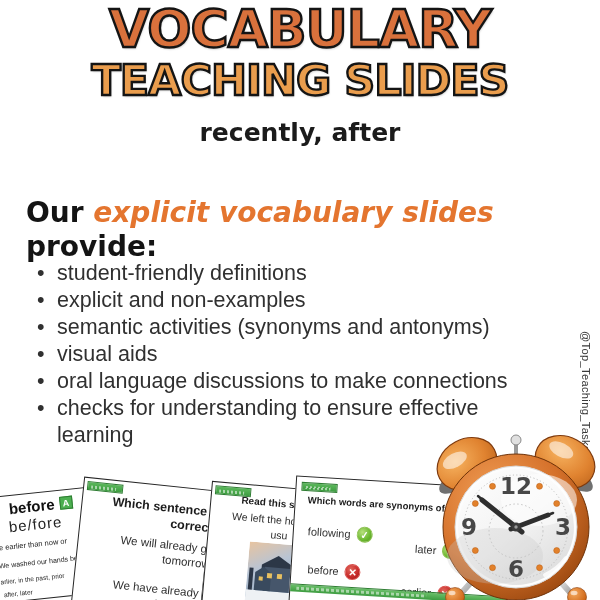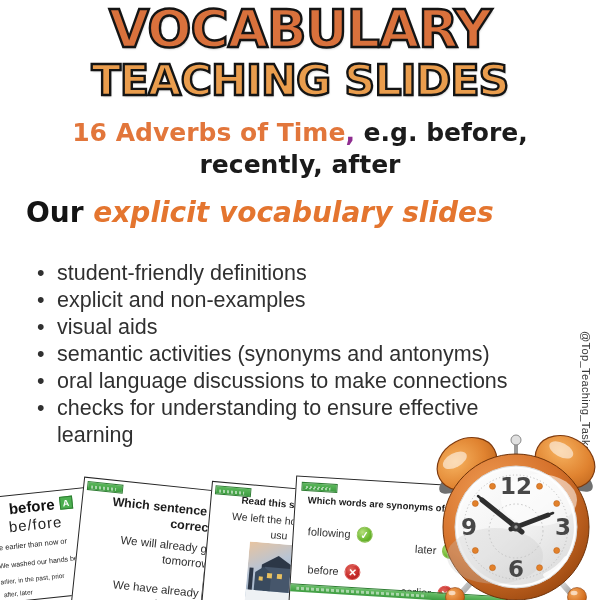--- a/index.html
+++ b/index.html
@@ -94,33 +94,33 @@
 </style>
 </head>
 <body>
 
 <div class="title-block">
   <div class="title-line l1">VOCABULARY</div>
   <div class="title-line l2">TEACHING SLIDES</div>
 </div>
 
 <div class="subtitle">
-  <div><span class="orange">16 Adverbs of Time</span><span class="purple">,</span><span> e.g. before,</span></div>
   <div>recently, after</div>
 </div>
 
 <div class="intro">
   <div><span>Our </span><span class="orange">explicit vocabulary slides</span></div>
+  <div>provide:</div>
 </div>
 
 <ul class="bullets">
   <li><span>student-friendly definitions</span></li>
   <li><span>explicit and non-examples</span></li>
+  <li><span>semantic activities (synonyms and antonyms)</span></li>
   <li><span>visual aids</span></li>
-  <li><span>semantic activities (synonyms and antonyms)</span></li>
   <li><span>oral language discussions to make connections</span></li>
   <li><span>checks for understanding to ensure effective learning</span></li>
 </ul>
 
 <div class="watermark">@Top_Teaching_Tasks</div>
 
 <div class="slide card1">
   <div class="t-row">
     <span class="t-word">before</span>
     <span class="badge">A</span>

